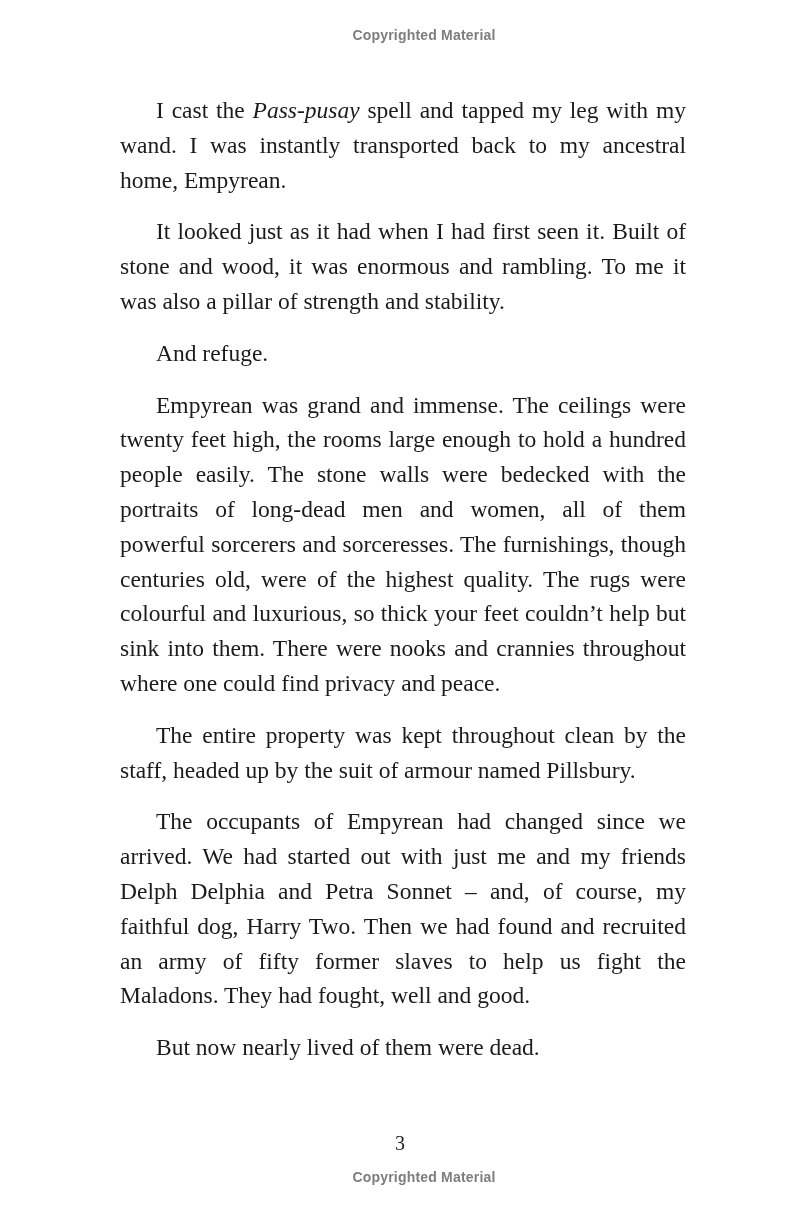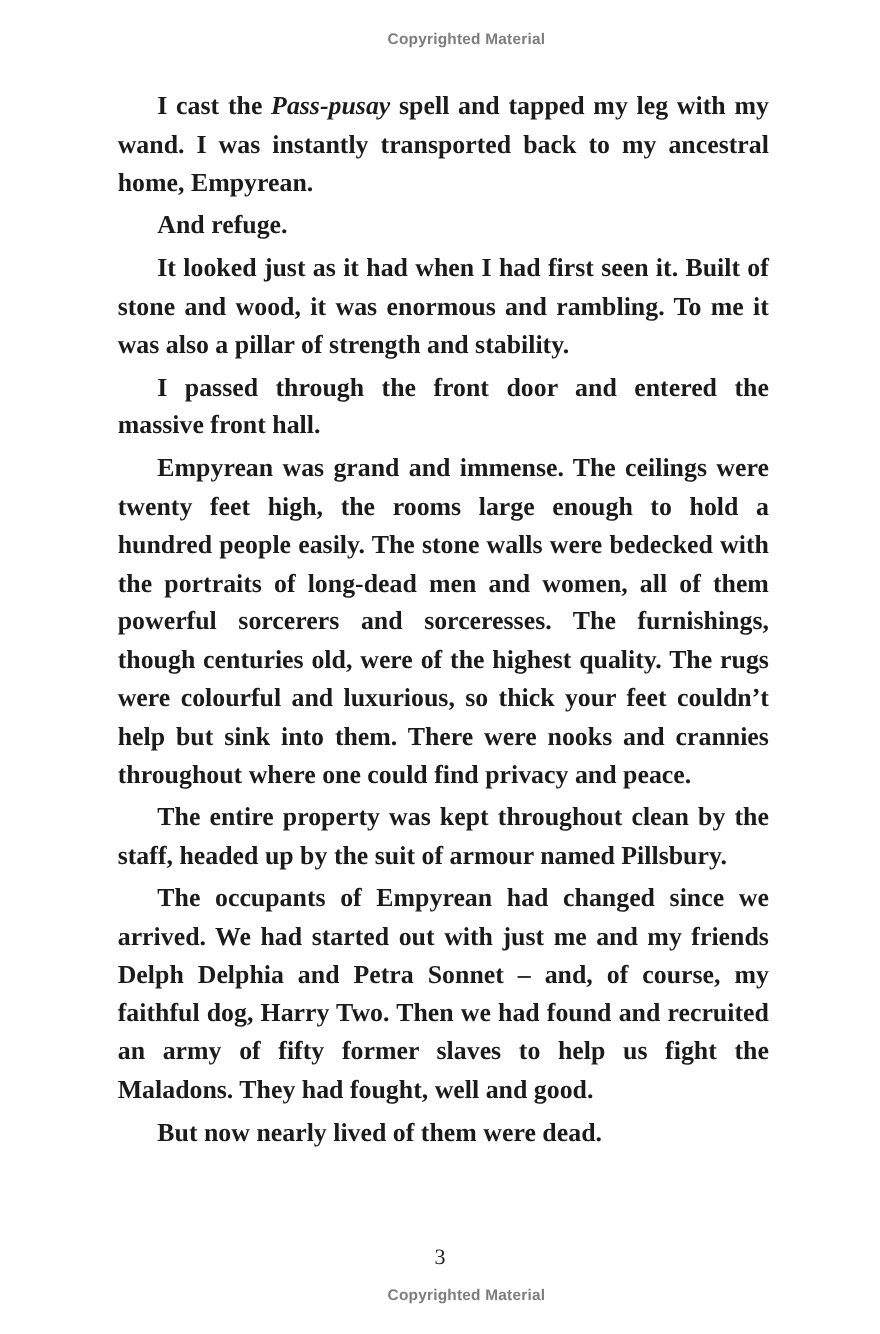--- a/index.html
+++ b/index.html
@@ -34,24 +34,23 @@
     top: 76px;
     left: 103px;
     width: 600px;
     color: #1b1b1b;
     font-size: 23.5px;
     line-height: 34.8px;
     text-align: justify;
     text-justify: inter-word;
   }
   .text-block p {
-    margin: 4px;
+    margin: 17px;
     padding: 0;
     text-indent: 36px;
-    font-weight: bold;
   }
   .text-block .italic {
     font-style: italic;
   }
   .page-number {
     position: absolute;
     left: 0;
     top: 1132px;
     width: 100%;
     text-align: center;
@@ -62,23 +61,22 @@
 </style>
 </head>
 <body>
 
 <div class="page">
 
   <div class="notice notice-top">Copyrighted Material</div>
 
   <div class="text-block">
       <p><span>I cast the </span><span class="italic">Pass-pusay</span><span> spell and tapped my leg with my wand. I was instantly transported back to my ancestral home, Empyrean.</span></p>
+      <p><span>It looked just as it had when I had first seen it. Built of stone and wood, it was enormous and rambling. To me it was also a pillar of strength and stability.</span></p>
       <p><span>And refuge.</span></p>
-      <p><span>It looked just as it had when I had first seen it. Built of stone and wood, it was enormous and rambling. To me it was also a pillar of strength and stability.</span></p>
-      <p><span>I passed through the front door and entered the massive front hall.</span></p>
       <p><span>Empyrean was grand and immense. The ceilings were twenty feet high, the rooms large enough to hold a hundred people easily. The stone walls were bedecked with the portraits of long-dead men and women, all of them powerful sorcerers and sorceresses. The furnishings, though centuries old, were of the highest quality. The rugs were colourful and luxurious, so thick your feet couldn’t help but sink into them. There were nooks and crannies throughout where one could find privacy and peace.</span></p>
       <p><span>The entire property was kept throughout clean by the staff, headed up by the suit of armour named Pillsbury.</span></p>
       <p><span>The occupants of Empyrean had changed since we arrived. We had started out with just me and my friends Delph Delphia and Petra Sonnet – and, of course, my faithful dog, Harry Two. Then we had found and recruited an army of fifty former slaves to help us fight the Maladons. They had fought, well and good.</span></p>
       <p><span>But now nearly lived of them were dead.</span></p>
     </div>
 
   <div class="page-number">3</div>
 
   <div class="notice notice-bottom">Copyrighted Material</div>
 

